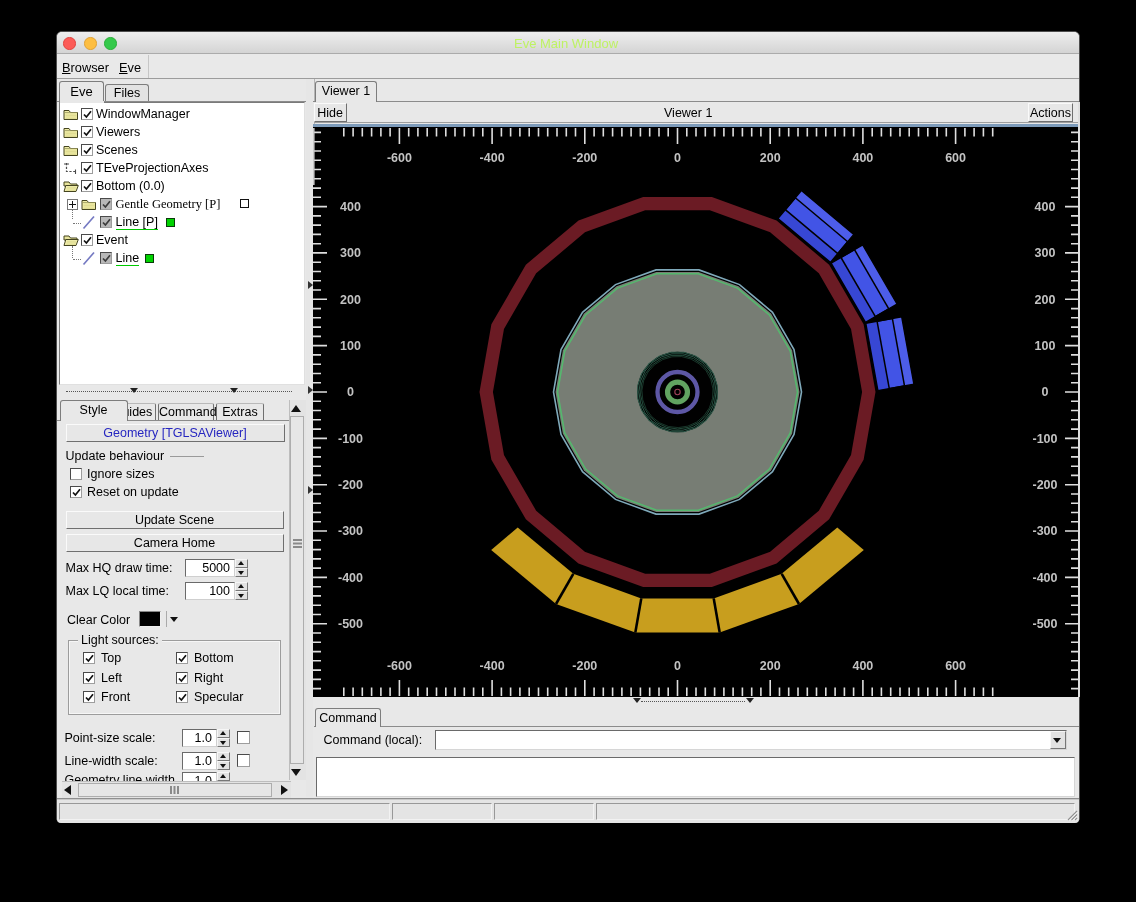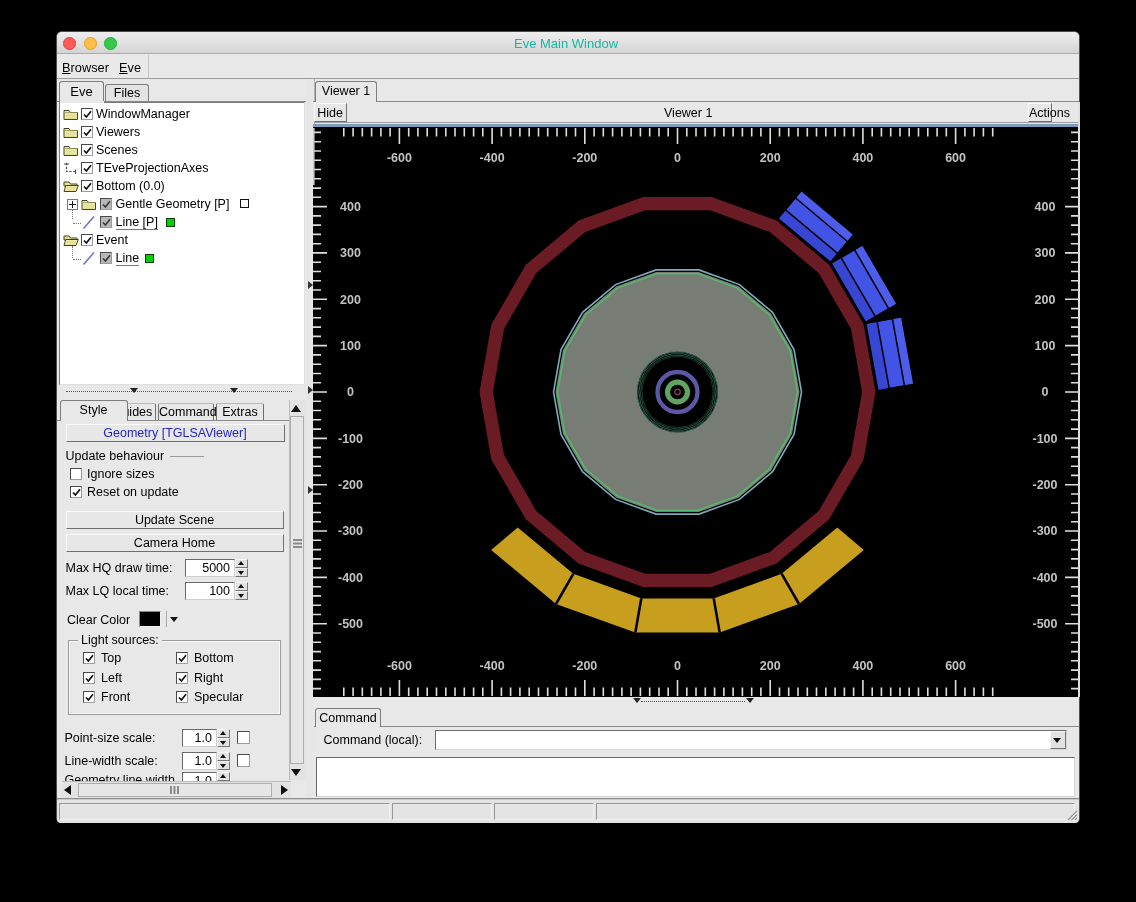--- a/index.html
+++ b/index.html
@@ -5,21 +5,21 @@
 *{box-sizing:border-box}
 .abs{position:absolute}
 .btn{position:absolute;background:#e7e7e7;border:1px solid;border-color:#fafafa #6f6f6f #6f6f6f #fafafa;
  font-size:12.5px;text-align:center;color:#000}
 .tab{position:absolute;background:#e8e8e8;border:1px solid #7d7d7d;border-bottom:none;
  border-radius:3px 3px 0 0;font-size:13px;text-align:center;color:#000}
 .lbl{position:absolute;font-size:12.5px;color:#000;white-space:nowrap}
 </style></head><body>
 <div class="abs" style="left:56px;top:31px;width:1024px;height:792px;background:#e8e8e8;border:1px solid #4e4e4e;border-radius:6px 6px 5px 5px"></div>
 <div class="abs" style="left:57px;top:32px;width:1022px;height:22px;background:linear-gradient(#eeeeee,#d4d4d4);border-radius:5px 5px 0 0;border-bottom:1px solid #ababab"></div>
-<div class="abs" style="left:514px;top:36px;width:130px;height:16px;font-size:13px;color:#14b8a6">Eve Main Window</div>
+<div class="abs" style="left:514px;top:36px;width:130px;height:16px;font-size:13px;color:#bef264">Eve Main Window</div>
 <div class="abs" style="left:63px;top:37px;width:12.5px;height:12.5px;border-radius:50%;background:#fc5b57;border:1px solid #e2443f"></div>
 <div class="abs" style="left:84px;top:37px;width:12.5px;height:12.5px;border-radius:50%;background:#fdbe41;border:1px solid #e0a235"></div>
 <div class="abs" style="left:104px;top:37px;width:12.5px;height:12.5px;border-radius:50%;background:#35c94b;border:1px solid #2aaf39"></div>
 <div class="abs" style="left:57px;top:54px;width:1022px;height:25px;background:#e9e9e9;border-bottom:1px solid #9c9c9c"></div>
 <div class="lbl" style="left:62px;top:60px;font-size:12.8px"><span style="text-decoration:underline">B</span>rowser</div>
 <div class="lbl" style="left:119px;top:60px;font-size:12.8px"><span style="text-decoration:underline">E</span>ve</div>
 <div class="abs" style="left:148px;top:55px;width:1px;height:23px;background:#c6c6c6"></div>
 <div class="tab" style="left:59px;top:81px;width:45px;height:21px;padding-top:2px;z-index:3">Eve</div>
 <div class="tab" style="left:105px;top:84px;width:44px;height:17px;padding-top:1px;background:#e3e3e3;font-size:12.5px">Files</div>
 <div class="abs" style="left:57px;top:101px;width:257px;height:1px;background:#8b8b8b"></div>
@@ -70,21 +70,21 @@
     </svg></div>
 <div class="lbl" style="left:96px;top:179px;font-size:12.5px;">Bottom (0.0)</div>
 <div class="abs" style="left:81px;top:197px;line-height:0"><svg width="16" height="14" viewBox="0 0 16 14">
       <path d="M1,3.5 h5 l1.5,2 h7 v7 h-13.5 z" fill="#f0eda6" stroke="#44441f" stroke-width="1"></path>
       <path d="M1,5.5 h13.5" stroke="#9a9860" stroke-width="0.8"></path>
       <path d="M2.5,7 h11 M2.5,8.5 h11 M2.5,10 h11 M2.5,11.5 h11" stroke="#d8d489" stroke-width="0.7"></path>
     </svg></div>
 <div style="position:absolute;left:100px;top:198px;width:12px;height:12px;background:#b8b8b8;border:1px solid;border-color:#4a4a4a #9d9d9d #9d9d9d #4a4a4a;box-sizing:border-box;line-height:0;padding-left:0px"><svg width="11" height="11" viewBox="0 0 11 11">
       <path d="M2,5.5 L4.4,8 L9,2.3" fill="none" stroke="#3c3c3c" stroke-width="1.7"></path>
     </svg></div>
-<div class="lbl" style="left:115.5px;top:197px;font-size:12.5px;">Gentle Geometry [P]</div>
+<div class="lbl" style="left:115.5px;top:197px;font-size:12.5px;font-family:Liberation Serif, serif;">Gentle Geometry [P]</div>
 <div class="abs" style="left:82px;top:215px;line-height:0"><svg width="14" height="15" viewBox="0 0 14 15">
       <line x1="1.5" y1="13.5" x2="12" y2="1.5" stroke="#7479c2" stroke-width="1.6"></line>
     </svg></div>
 <div style="position:absolute;left:100px;top:216px;width:12px;height:12px;background:#b8b8b8;border:1px solid;border-color:#4a4a4a #9d9d9d #9d9d9d #4a4a4a;box-sizing:border-box;line-height:0;padding-left:0px"><svg width="11" height="11" viewBox="0 0 11 11">
       <path d="M2,5.5 L4.4,8 L9,2.3" fill="none" stroke="#3c3c3c" stroke-width="1.7"></path>
     </svg></div>
 <div class="lbl" style="left:115.5px;top:215px;font-size:12.5px;border-bottom:1.5px solid #00ca00;">Line [P]</div>
 <div class="abs" style="left:63px;top:233px;line-height:0"><svg width="16" height="14" viewBox="0 0 16 14">
       <path d="M1,3 h5 l1.5,2 h6.5 v2 h-13 z" fill="#e8e49c" stroke="#44441f" stroke-width="1"></path>
       <path d="M2.8,6.5 h12.5 l-2.3,6 h-12 z" fill="#f2efae" stroke="#44441f" stroke-width="1"></path>
@@ -207,21 +207,21 @@
 <div class="abs" style="left:307.5px;top:281px;width:0;height:0;border-top:4.5px solid transparent;border-bottom:4.5px solid transparent;border-left:5px solid #333"></div>
 <div class="abs" style="left:307.5px;top:386px;width:0;height:0;border-top:4.5px solid transparent;border-bottom:4.5px solid transparent;border-left:5px solid #333"></div>
 <div class="abs" style="left:307.5px;top:486px;width:0;height:0;border-top:4.5px solid transparent;border-bottom:4.5px solid transparent;border-left:5px solid #333"></div>
 <div class="abs" style="left:313.5px;top:79px;width:1px;height:718px;background:#b5b5b5"></div>
 <div class="tab" style="left:315px;top:81px;width:62px;height:21px;padding-top:2px;z-index:3;font-size:12.5px">Viewer 1</div>
 <div class="abs" style="left:314px;top:101px;width:765px;height:1px;background:#8b8b8b"></div>
 <div class="abs" style="left:316px;top:101px;width:60px;height:2px;background:#e8e8e8;z-index:4"></div>
 <div class="abs" style="left:314px;top:102px;width:765px;height:21px;background:#e8e8e8;border-bottom:1px solid #9e9e9e"></div>
 <div class="btn" style="left:313.5px;top:103px;width:33px;height:19px;padding-top:2px;font-size:12.5px">Hide</div>
 <div class="abs lbl" style="left:664px;top:106px;font-size:12.5px">Viewer 1</div>
-<div class="btn" style="left:1028px;top:103px;width:24px;height:19px;padding-top:2px;font-size:12.5px">Actions</div>
+<div class="btn" style="left:1028px;top:103px;width:45px;height:19px;padding-top:2px;font-size:12.5px">Actions</div>
 <div class="abs" style="left:313px;top:123.5px;width:766px;height:3.5px;background:#7d9bba"></div>
 <div class="abs" style="left:313px;top:127px;width:766px;height:570px;line-height:0">
     <svg width="766" height="570" viewBox="0 0 766 570" style="position:absolute;left:0;top:0">
 <rect x="0" y="0" width="766" height="570" fill="#000"></rect>
 <path d="M30.8,1V9.5 M30.8,569V560.5 M40.1,1V9.5 M40.1,569V560.5 M49.3,1V9.5 M49.3,569V560.5 M58.6,1V9.5 M58.6,569V560.5 M67.9,1V9.5 M67.9,569V560.5 M77.1,1V9.5 M77.1,569V560.5 M86.4,1V17.0 M86.4,569V553.0 M95.7,1V9.5 M95.7,569V560.5 M104.9,1V9.5 M104.9,569V560.5 M114.2,1V9.5 M114.2,569V560.5 M123.5,1V9.5 M123.5,569V560.5 M132.8,1V9.5 M132.8,569V560.5 M142.0,1V9.5 M142.0,569V560.5 M151.3,1V9.5 M151.3,569V560.5 M160.6,1V9.5 M160.6,569V560.5 M169.8,1V9.5 M169.8,569V560.5 M179.1,1V17.0 M179.1,569V553.0 M188.4,1V9.5 M188.4,569V560.5 M197.6,1V9.5 M197.6,569V560.5 M206.9,1V9.5 M206.9,569V560.5 M216.2,1V9.5 M216.2,569V560.5 M225.5,1V9.5 M225.5,569V560.5 M234.7,1V9.5 M234.7,569V560.5 M244.0,1V9.5 M244.0,569V560.5 M253.3,1V9.5 M253.3,569V560.5 M262.5,1V9.5 M262.5,569V560.5 M271.8,1V17.0 M271.8,569V553.0 M281.1,1V9.5 M281.1,569V560.5 M290.3,1V9.5 M290.3,569V560.5 M299.6,1V9.5 M299.6,569V560.5 M308.9,1V9.5 M308.9,569V560.5 M318.1,1V9.5 M318.1,569V560.5 M327.4,1V9.5 M327.4,569V560.5 M336.7,1V9.5 M336.7,569V560.5 M346.0,1V9.5 M346.0,569V560.5 M355.2,1V9.5 M355.2,569V560.5 M364.5,1V17.0 M364.5,569V553.0 M373.8,1V9.5 M373.8,569V560.5 M383.0,1V9.5 M383.0,569V560.5 M392.3,1V9.5 M392.3,569V560.5 M401.6,1V9.5 M401.6,569V560.5 M410.9,1V9.5 M410.9,569V560.5 M420.1,1V9.5 M420.1,569V560.5 M429.4,1V9.5 M429.4,569V560.5 M438.7,1V9.5 M438.7,569V560.5 M447.9,1V9.5 M447.9,569V560.5 M457.2,1V17.0 M457.2,569V553.0 M466.5,1V9.5 M466.5,569V560.5 M475.7,1V9.5 M475.7,569V560.5 M485.0,1V9.5 M485.0,569V560.5 M494.3,1V9.5 M494.3,569V560.5 M503.5,1V9.5 M503.5,569V560.5 M512.8,1V9.5 M512.8,569V560.5 M522.1,1V9.5 M522.1,569V560.5 M531.4,1V9.5 M531.4,569V560.5 M540.6,1V9.5 M540.6,569V560.5 M549.9,1V17.0 M549.9,569V553.0 M559.2,1V9.5 M559.2,569V560.5 M568.4,1V9.5 M568.4,569V560.5 M577.7,1V9.5 M577.7,569V560.5 M587.0,1V9.5 M587.0,569V560.5 M596.2,1V9.5 M596.2,569V560.5 M605.5,1V9.5 M605.5,569V560.5 M614.8,1V9.5 M614.8,569V560.5 M624.1,1V9.5 M624.1,569V560.5 M633.3,1V9.5 M633.3,569V560.5 M642.6,1V17.0 M642.6,569V553.0 M651.9,1V9.5 M651.9,569V560.5 M661.1,1V9.5 M661.1,569V560.5 M670.4,1V9.5 M670.4,569V560.5 M679.7,1V9.5 M679.7,569V560.5 M0,561.6H8 M766,561.6H758 M0,552.4H8 M766,552.4H758 M0,543.1H8 M766,543.1H758 M0,533.8H8 M766,533.8H758 M0,524.6H8 M766,524.6H758 M0,515.3H8 M766,515.3H758 M0,506.0H8 M766,506.0H758 M0,496.8H14 M766,496.8H752 M0,487.5H8 M766,487.5H758 M0,478.2H8 M766,478.2H758 M0,468.9H8 M766,468.9H758 M0,459.7H8 M766,459.7H758 M0,450.4H14 M766,450.4H752 M0,441.1H8 M766,441.1H758 M0,431.9H8 M766,431.9H758 M0,422.6H8 M766,422.6H758 M0,413.3H8 M766,413.3H758 M0,404.0H14 M766,404.0H752 M0,394.8H8 M766,394.8H758 M0,385.5H8 M766,385.5H758 M0,376.2H8 M766,376.2H758 M0,367.0H8 M766,367.0H758 M0,357.7H14 M766,357.7H752 M0,348.4H8 M766,348.4H758 M0,339.2H8 M766,339.2H758 M0,329.9H8 M766,329.9H758 M0,320.6H8 M766,320.6H758 M0,311.4H14 M766,311.4H752 M0,302.1H8 M766,302.1H758 M0,292.8H8 M766,292.8H758 M0,283.5H8 M766,283.5H758 M0,274.3H8 M766,274.3H758 M0,265.0H14 M766,265.0H752 M0,255.7H8 M766,255.7H758 M0,246.5H8 M766,246.5H758 M0,237.2H8 M766,237.2H758 M0,227.9H8 M766,227.9H758 M0,218.6H14 M766,218.6H752 M0,209.4H8 M766,209.4H758 M0,200.1H8 M766,200.1H758 M0,190.8H8 M766,190.8H758 M0,181.6H8 M766,181.6H758 M0,172.3H14 M766,172.3H752 M0,163.0H8 M766,163.0H758 M0,153.8H8 M766,153.8H758 M0,144.5H8 M766,144.5H758 M0,135.2H8 M766,135.2H758 M0,125.9H14 M766,125.9H752 M0,116.7H8 M766,116.7H758 M0,107.4H8 M766,107.4H758 M0,98.1H8 M766,98.1H758 M0,88.9H8 M766,88.9H758 M0,79.6H14 M766,79.6H752 M0,70.3H8 M766,70.3H758 M0,61.1H8 M766,61.1H758 M0,51.8H8 M766,51.8H758 M0,42.5H8 M766,42.5H758 M0,33.2H8 M766,33.2H758 M0,24.0H8 M766,24.0H758 M0,14.7H8 M766,14.7H758 M0,5.4H8 M766,5.4H758" stroke="#dedede" stroke-width="1.6" fill="none"></path>
 <g font-family="Liberation Sans, sans-serif" font-size="12.5" font-weight="bold" fill="#c3c3c3" text-anchor="middle">
 <text x="86.4" y="34.8">-600</text>
 <text x="86.4" y="542.8">-600</text>
 <text x="179.1" y="34.8">-400</text>
 <text x="179.1" y="542.8">-400</text>

